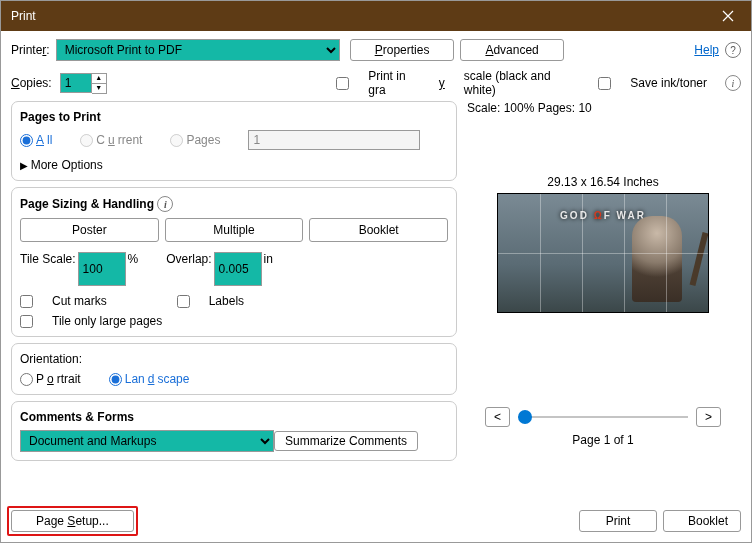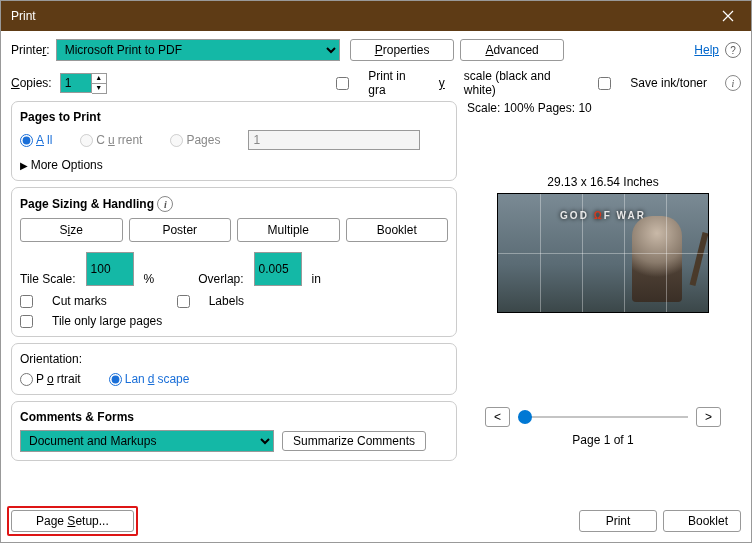--- a/index.html
+++ b/index.html
@@ -30,21 +30,21 @@
 .main{display:flex;gap:10px;margin-top:4px}
 .leftcol{width:446px}
 .group{border:1px solid #ccc;border-radius:7px;padding:8px;margin-bottom:6px;background:#fff}
 .group-title{font-weight:bold;font-size:12px;margin-bottom:6px}
 .radio-row{display:flex;align-items:center;gap:28px}
 .radio{display:flex;align-items:center;gap:3px}
 .radio input{margin:0}
 .radio.sel{color:#1a6fd8}
 .seg{display:flex;gap:6px;margin-bottom:10px}
 .seg .segbtn{flex:1;border:1px solid #999;text-align:center;padding:4px 0;border-radius:3px;cursor:pointer;font-size:12px}
-.tile-row{display:flex;align-items:flex-end;gap:10px;margin-bottom:8px}
+.tile-row{display:flex;align-items:flex-start;gap:2px;margin-bottom:8px}
 .tile-row input{width:48px;height:34px}
 .more{display:flex;align-items:center;gap:3px;cursor:pointer;font-size:12px}
 .more .tri{font-size:10px}
 .preview{width:272px}
 .preview-top{font-size:12px;margin-bottom:60px}
 .preview-dim{text-align:center;font-size:12px;margin-bottom:4px}
 .preview-img{width:210px;height:118px;margin:0 auto;border:1px solid #000;position:relative;overflow:hidden;background:linear-gradient(180deg,#7a8a94 0%,#5a6b74 60%,#3b4749 100%)}
 .preview-img .logo{position:absolute;top:16px;left:0;right:0;text-align:center;color:#e8e8e8;font-weight:bold;font-size:10px;letter-spacing:2px;text-shadow:0 0 4px #000}
 .preview-img .omega{color:#d63a1f;font-size:10px}
 .preview-img .figure{position:absolute;right:26px;top:22px;width:50px;height:86px;background:radial-gradient(circle at 50% 20%,#c9b9a8 0%,#8a7b6c 40%,transparent 60%),linear-gradient(180deg,#6b5a4a 0%,#3a2f26 100%);border-radius:20px 20px 4px 4px}
@@ -125,21 +125,20 @@
         </div>
         <div class="more">
               <span class="tri">▶</span>
               <span>More Options</span>
             </div>
       </div>
 
       <div class="group">
         <div class="group-title"><span>Page Sizing &amp; Handling</span> <span class="info-icon">i</span></div>
         <div class="seg">
-          <div class="segbtn">S<span class="und">i</span>ze</div>
           <div class="segbtn">Poster</div>
           <div class="segbtn">Multiple</div>
           <div class="segbtn">Booklet</div>
         </div>
         <div class="tile-row">
           <span>Tile Scale:</span>
           <input type="text" value="100" style="">
           <span>%</span>
           <span style="width:24px"></span>
           <span>Overlap:</span>
@@ -165,21 +164,21 @@
       <div class="group">
         <div style="margin-bottom:6px">Orientation:</div>
         <div class="radio-row">
           <label class="radio"><input type="radio" name="or" style="">P<span class="und">o</span>rtrait</label>
           <label class="radio sel"><input type="radio" name="or" checked="" style="">Lan<span class="und">d</span>scape</label>
         </div>
       </div>
 
       <div class="group">
         <div class="group-title">Comments &amp; Forms</div>
-        <div style="display:flex;gap:8px;align-items:center">
+        <div style="display:flex;align-items:center">
           <select style="width:254px;height:22px"><option>Document and Markups</option></select>
           <button class="btn small">Summarize Comments</button>
         </div>
       </div>
     </div>
 
     <div class="preview">
       <div class="preview-top">Scale: 100% Pages: 10</div>
       <div class="preview-dim">29.13 x 16.54 Inches</div>
       <div class="preview-img">

